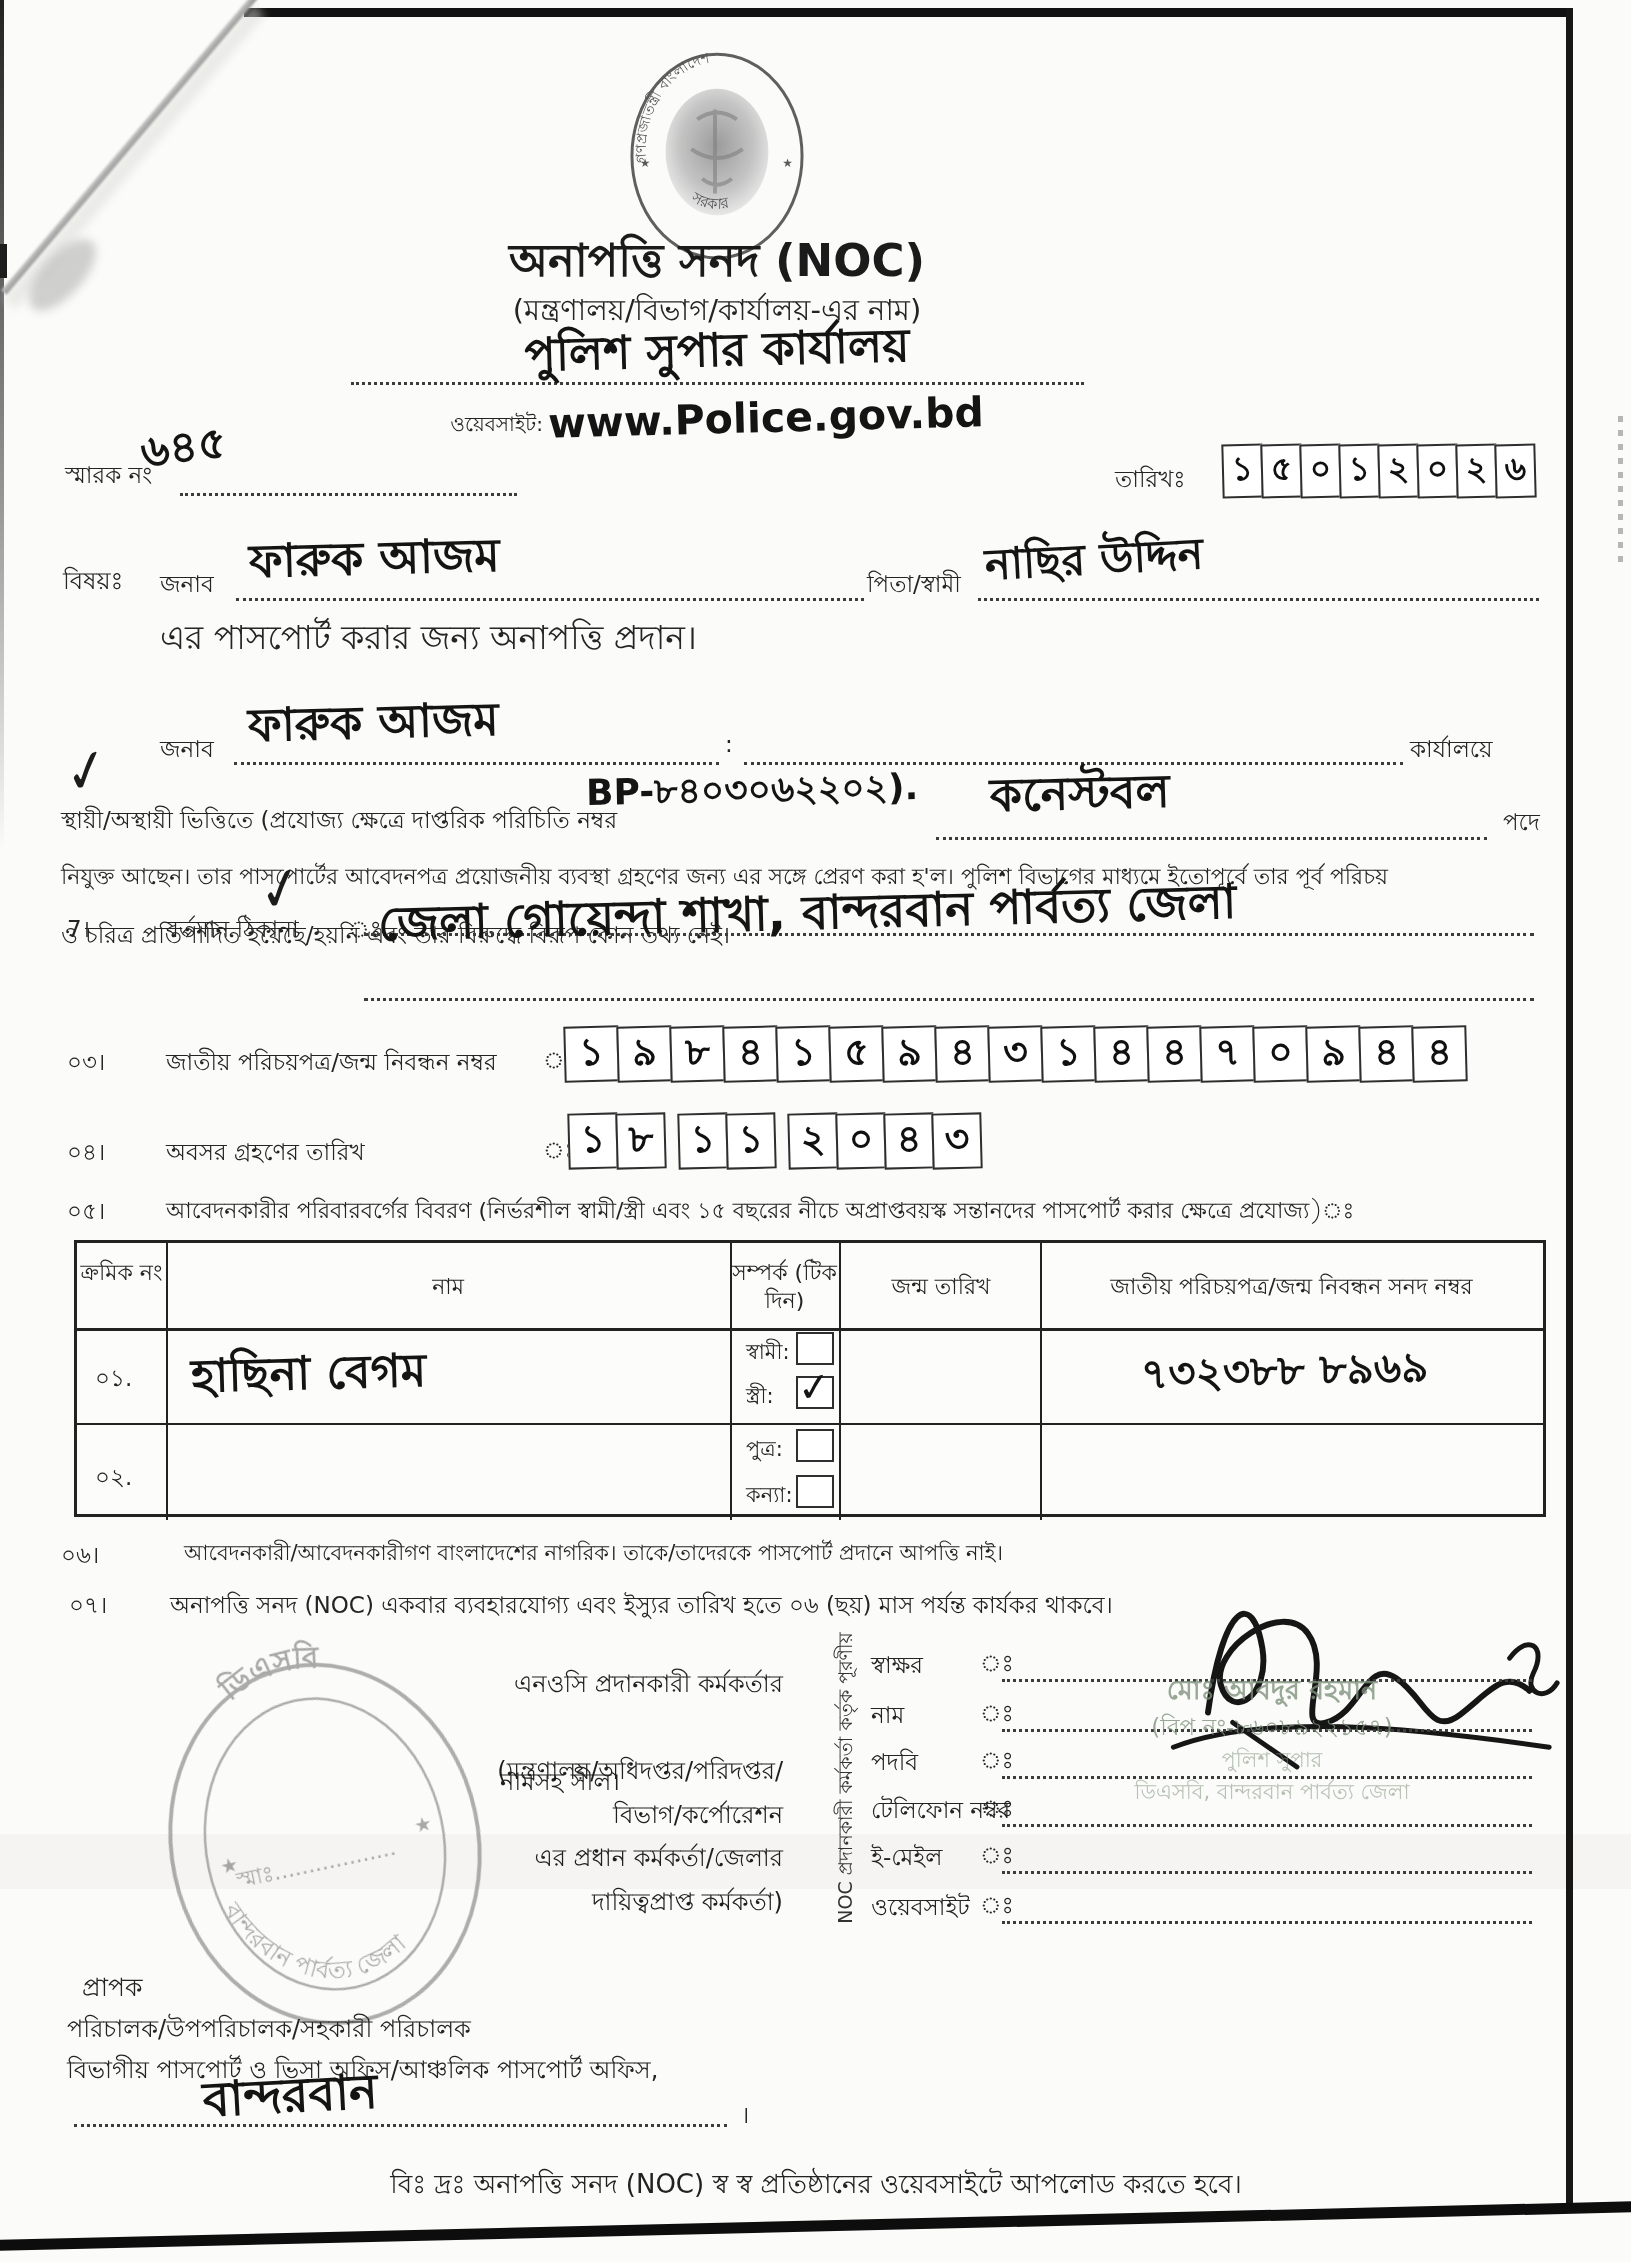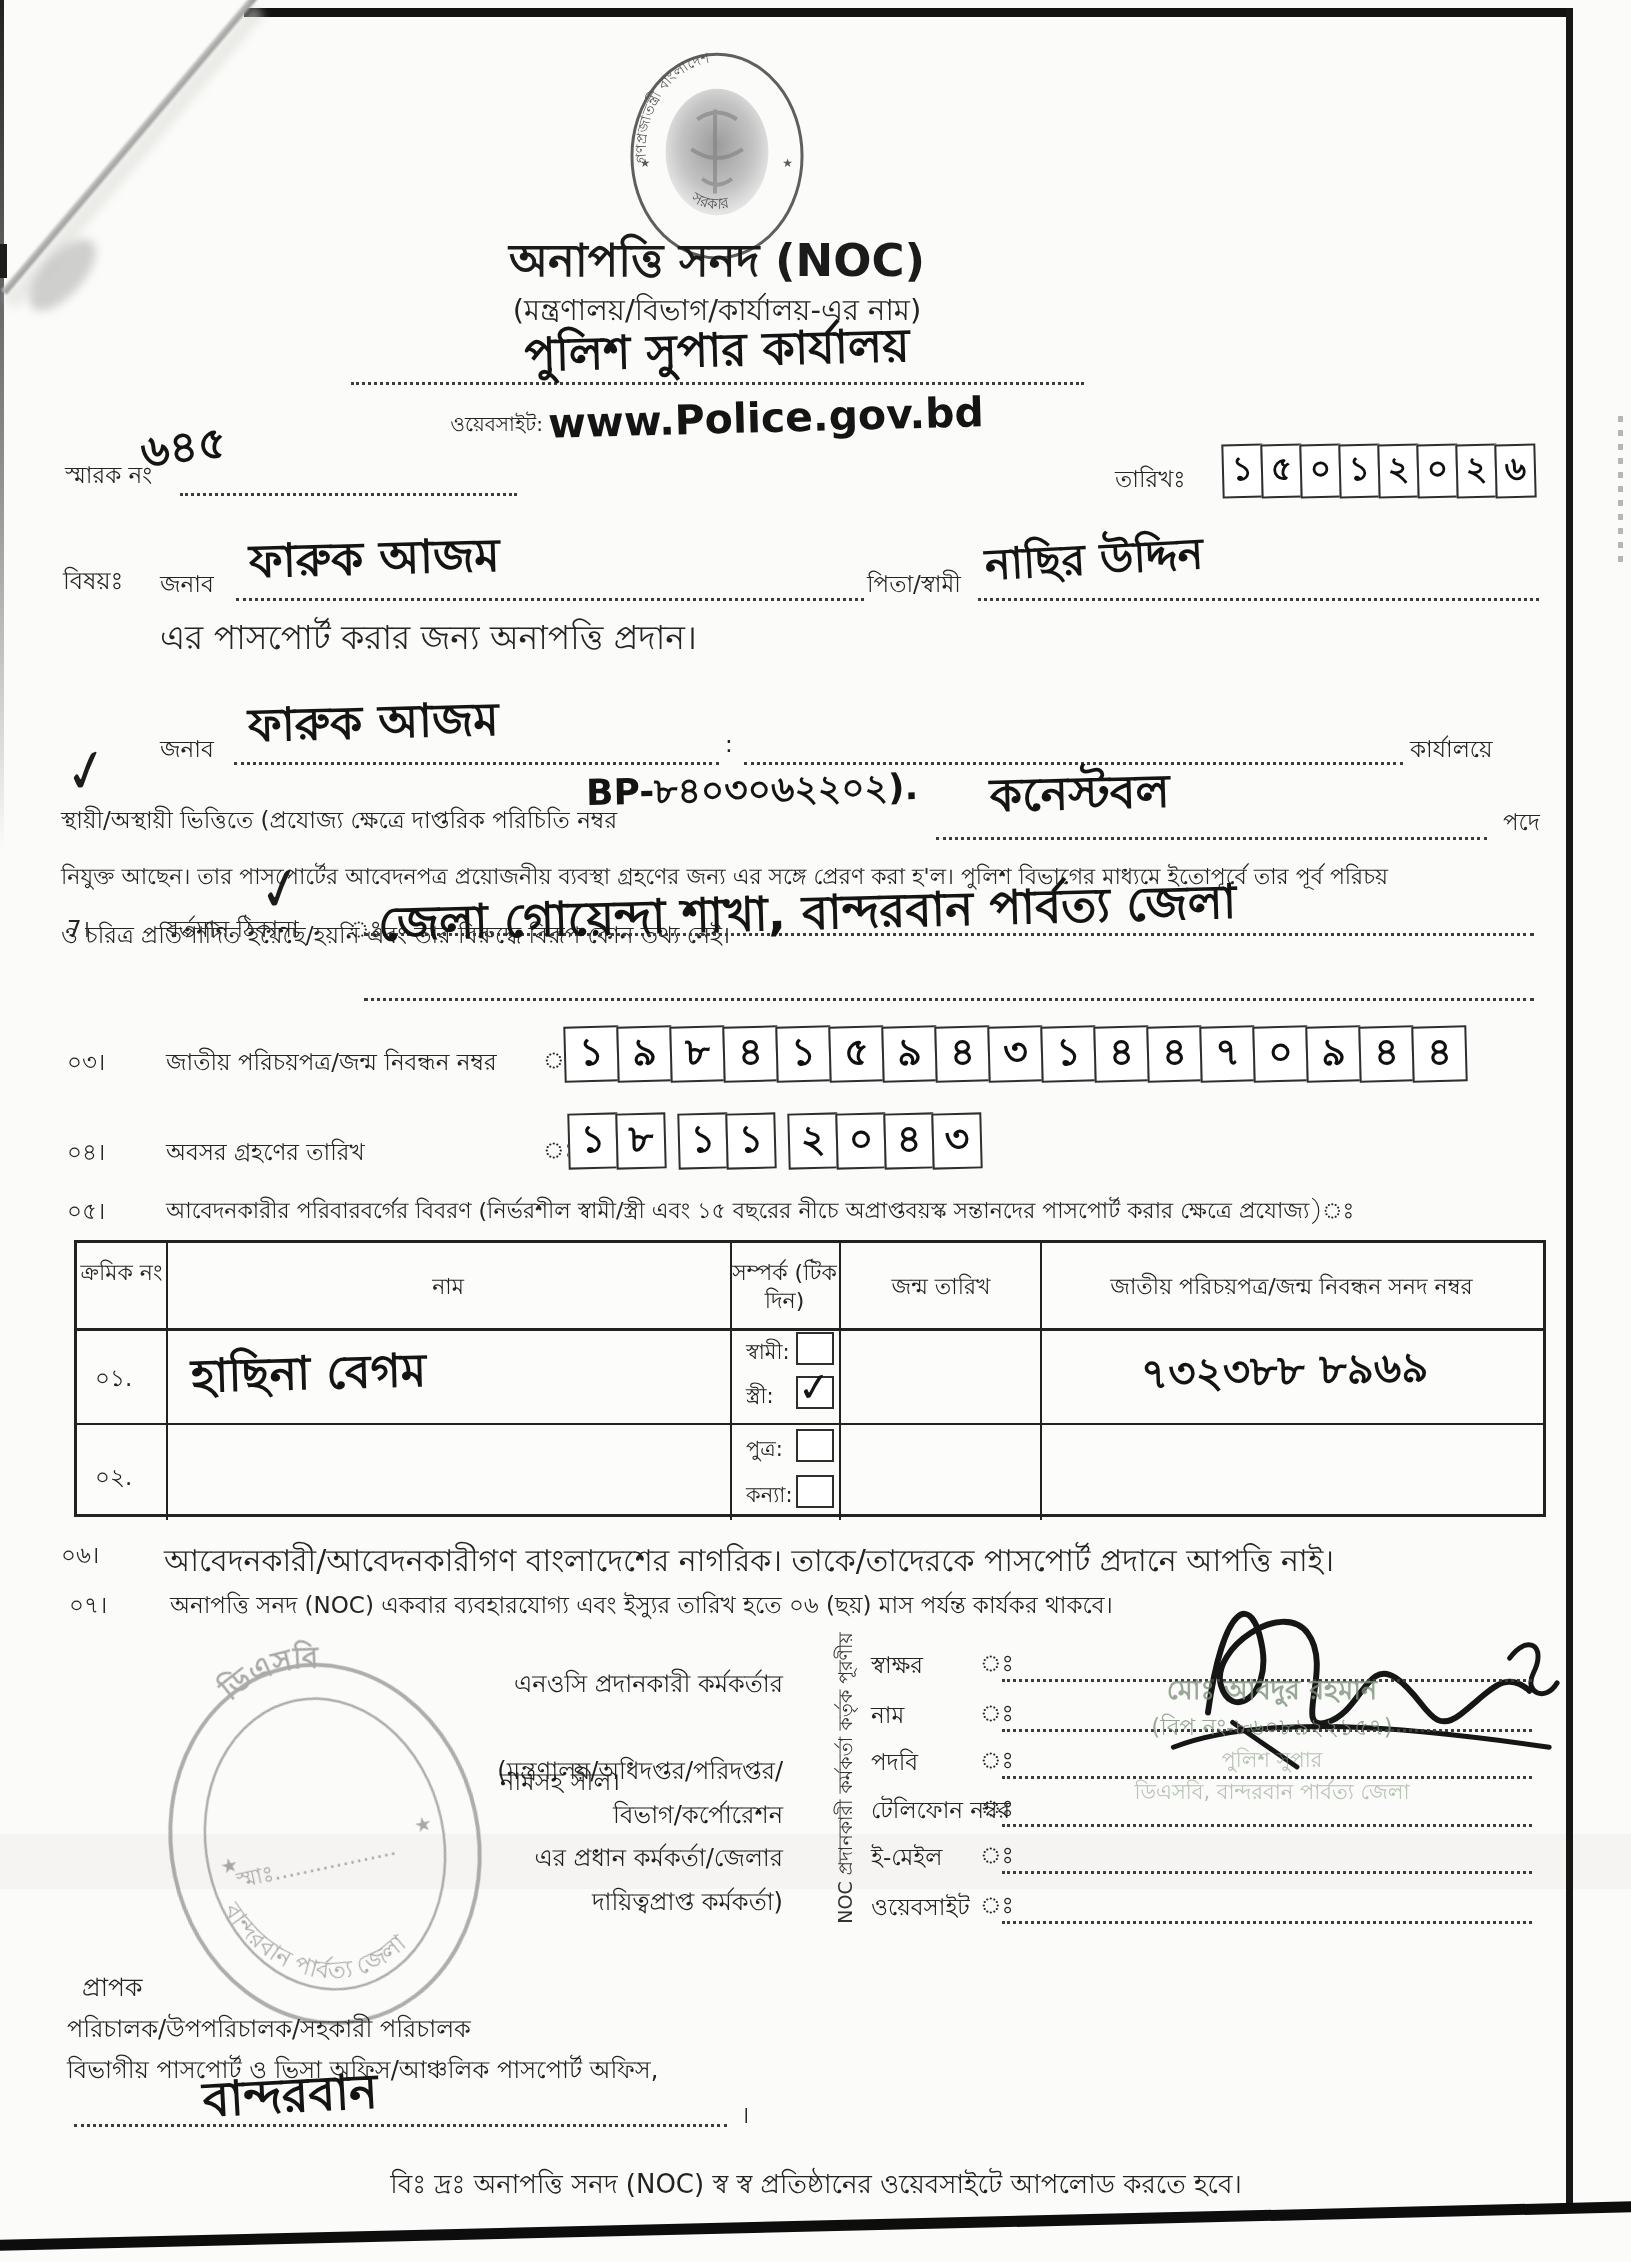--- a/index.html
+++ b/index.html
@@ -191,21 +191,21 @@
   <div class="chk" style="left:719px;top:186px">
       <span class="tickmark"></span>
     </div>
   <div class="abs rel" style="left:669px;top:236px">কন্যা:</div>
   <div class="chk" style="left:719px;top:232px">
       <span class="tickmark"></span>
     </div>
 </div>
 
 <div class="abs p" style="left:61px;top:1537px">০৬।</div>
-<div class="abs p" style="left:164px;top:1537px;font-size:30px">আবেদনকারী/আবেদনকারীগণ বাংলাদেশের নাগরিক। তাকে/তাদেরকে পাসপোর্ট প্রদানে আপত্তি নাই।</div>
+<div class="abs p" style="left:184px;top:1537px;font-size:21px">আবেদনকারী/আবেদনকারীগণ বাংলাদেশের নাগরিক। তাকে/তাদেরকে পাসপোর্ট প্রদানে আপত্তি নাই।</div>
 <div class="abs p" style="left:69px;top:1587px">০৭।</div>
 <div class="abs p" style="left:170px;top:1587px;font-size:23px">অনাপত্তি সনদ (NOC) একবার ব্যবহারযোগ্য এবং ইস্যুর তারিখ হতে ০৬ (ছয়) মাস পর্যন্ত কার্যকর থাকবে।</div>
 
 <div class="abs" style="left:1114px;top:1564px;width:455px;height:218px">
   <svg width="455" height="218" viewBox="0 0 460 220">
     <path d="M95,150 C110,40 140,25 150,85 C158,135 118,158 108,122 C98,86 170,35 196,70 C222,105 180,170 215,160 C250,150 255,95 285,115 C315,135 320,175 350,152 C380,129 395,105 420,128" fill="none" stroke="#161616" stroke-width="6" stroke-linecap="round"></path>
     <path d="M60,185 C150,150 300,165 440,185" fill="none" stroke="#161616" stroke-width="5" stroke-linecap="round"></path>
     <path d="M120,160 L185,205 M400,95 C418,70 438,82 424,110 C414,130 436,140 448,120" fill="none" stroke="#161616" stroke-width="5" stroke-linecap="round"></path>
   </svg>
 </div>

